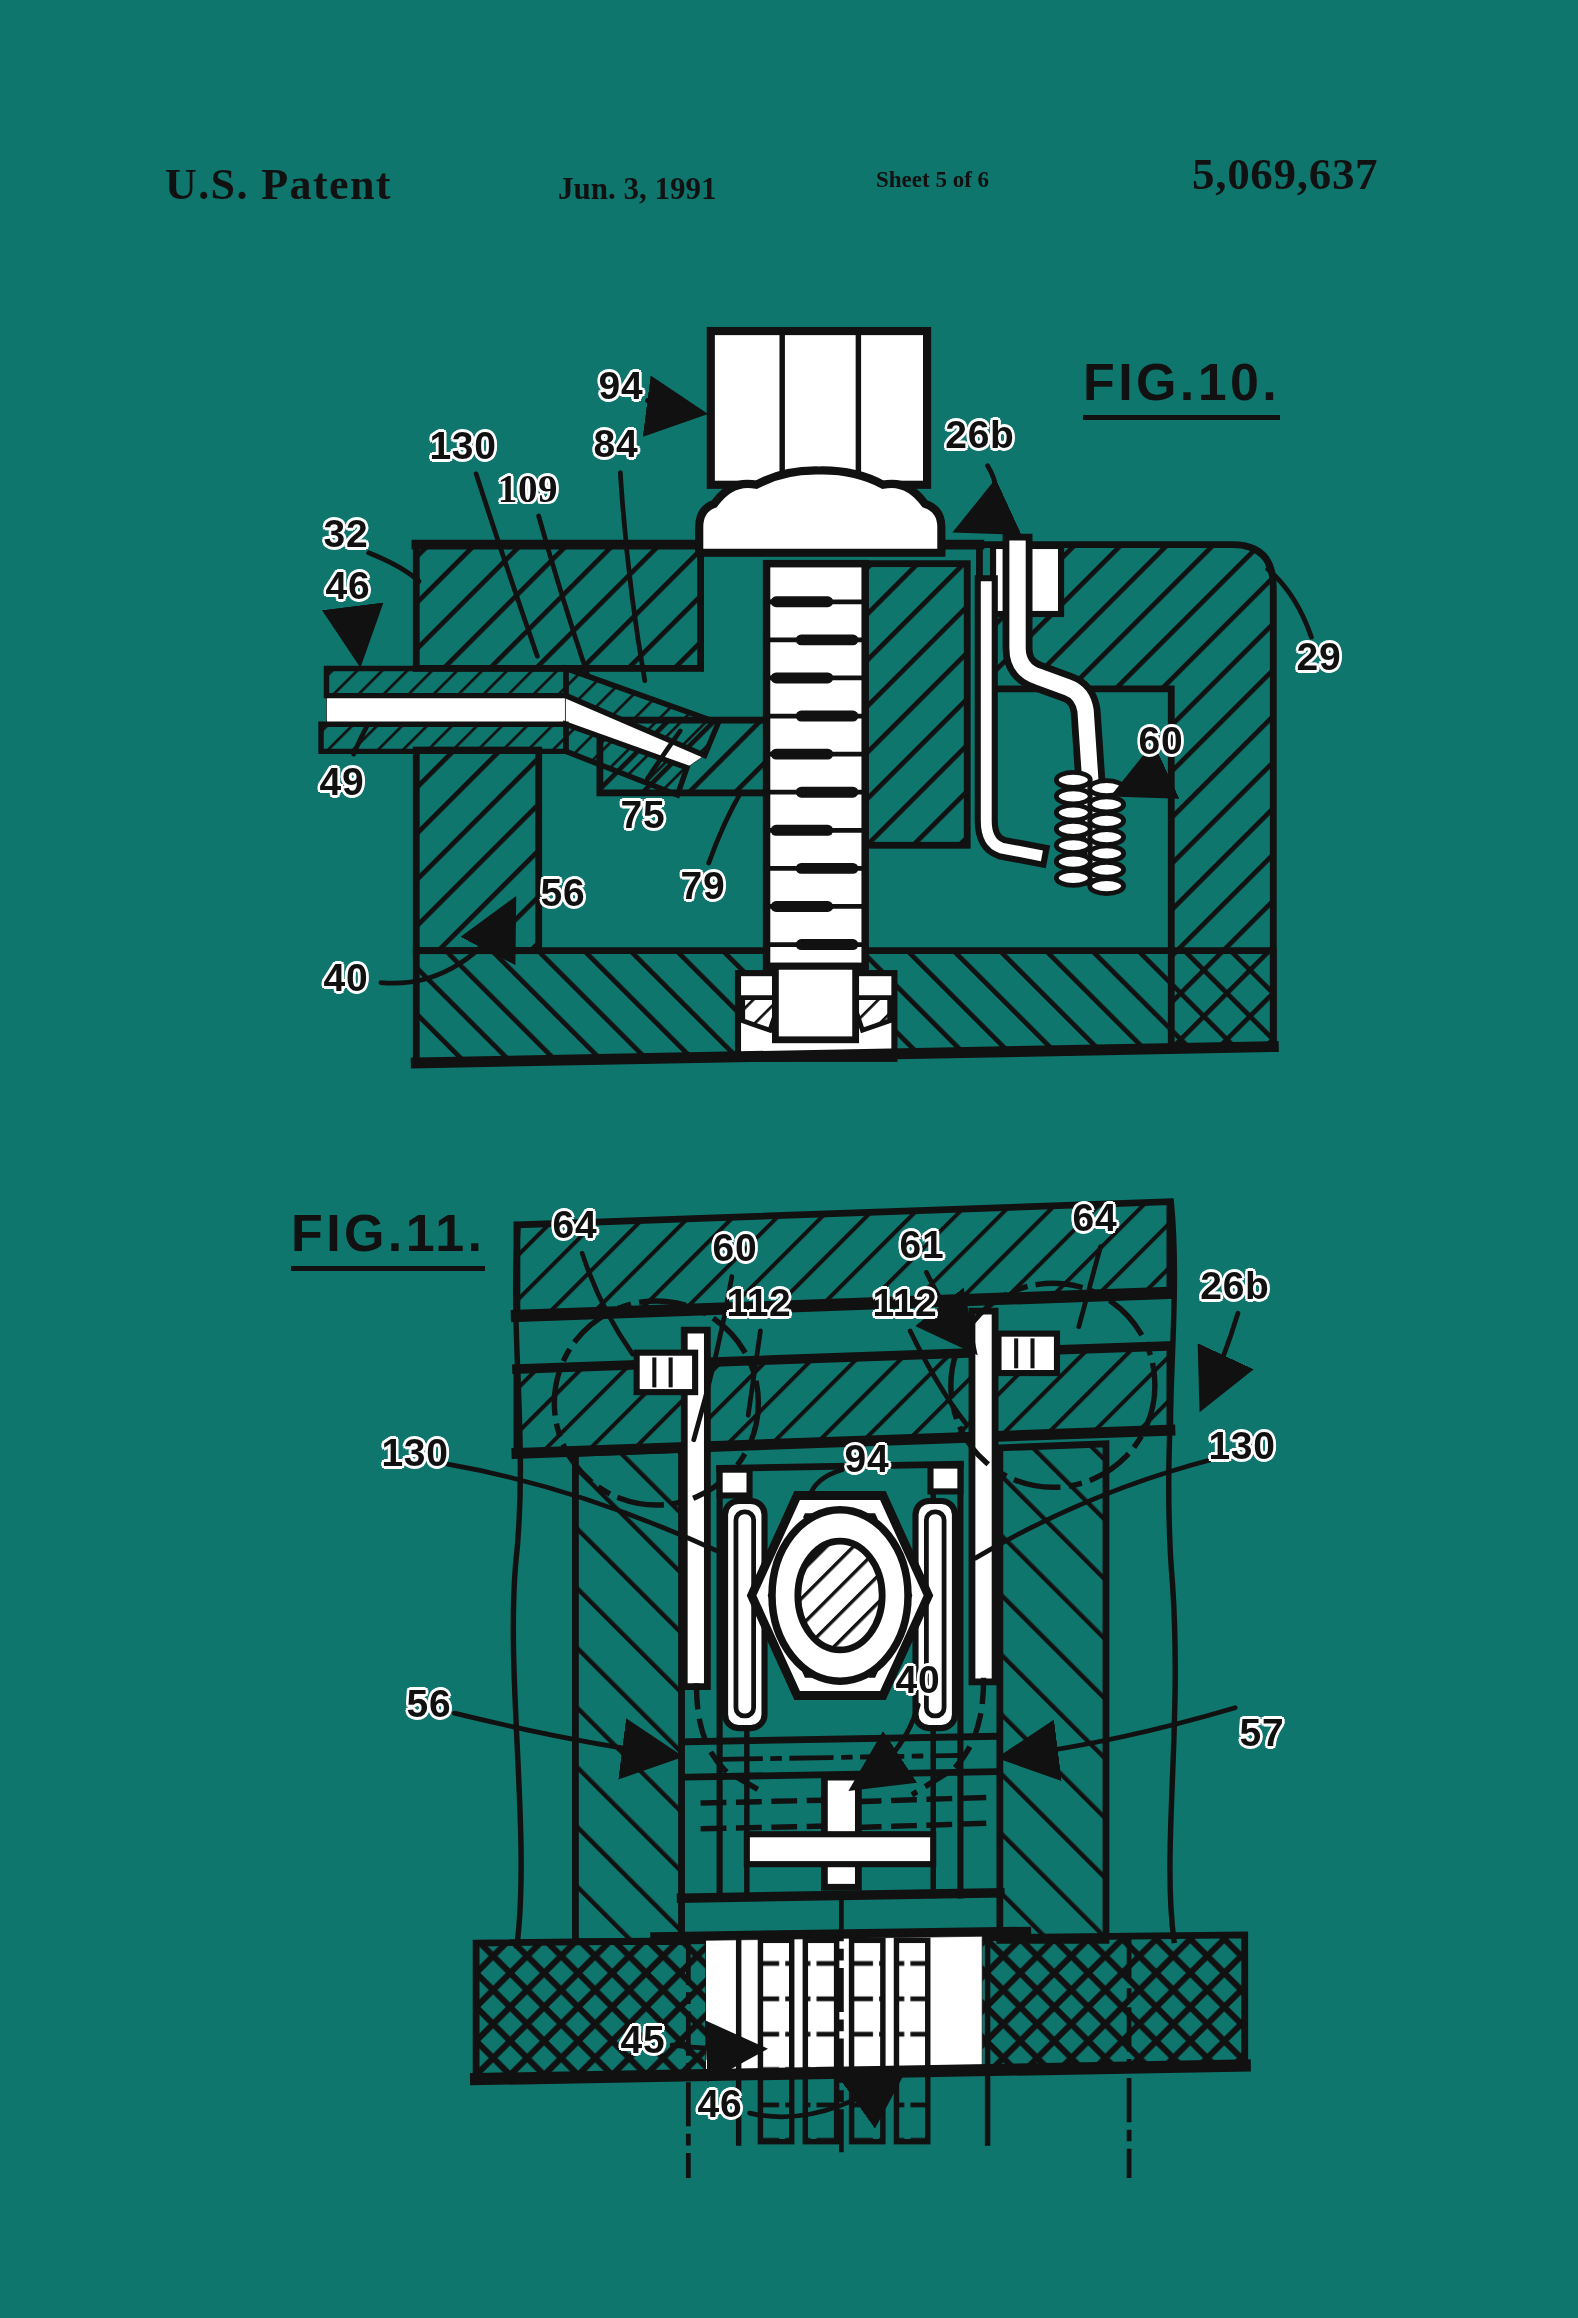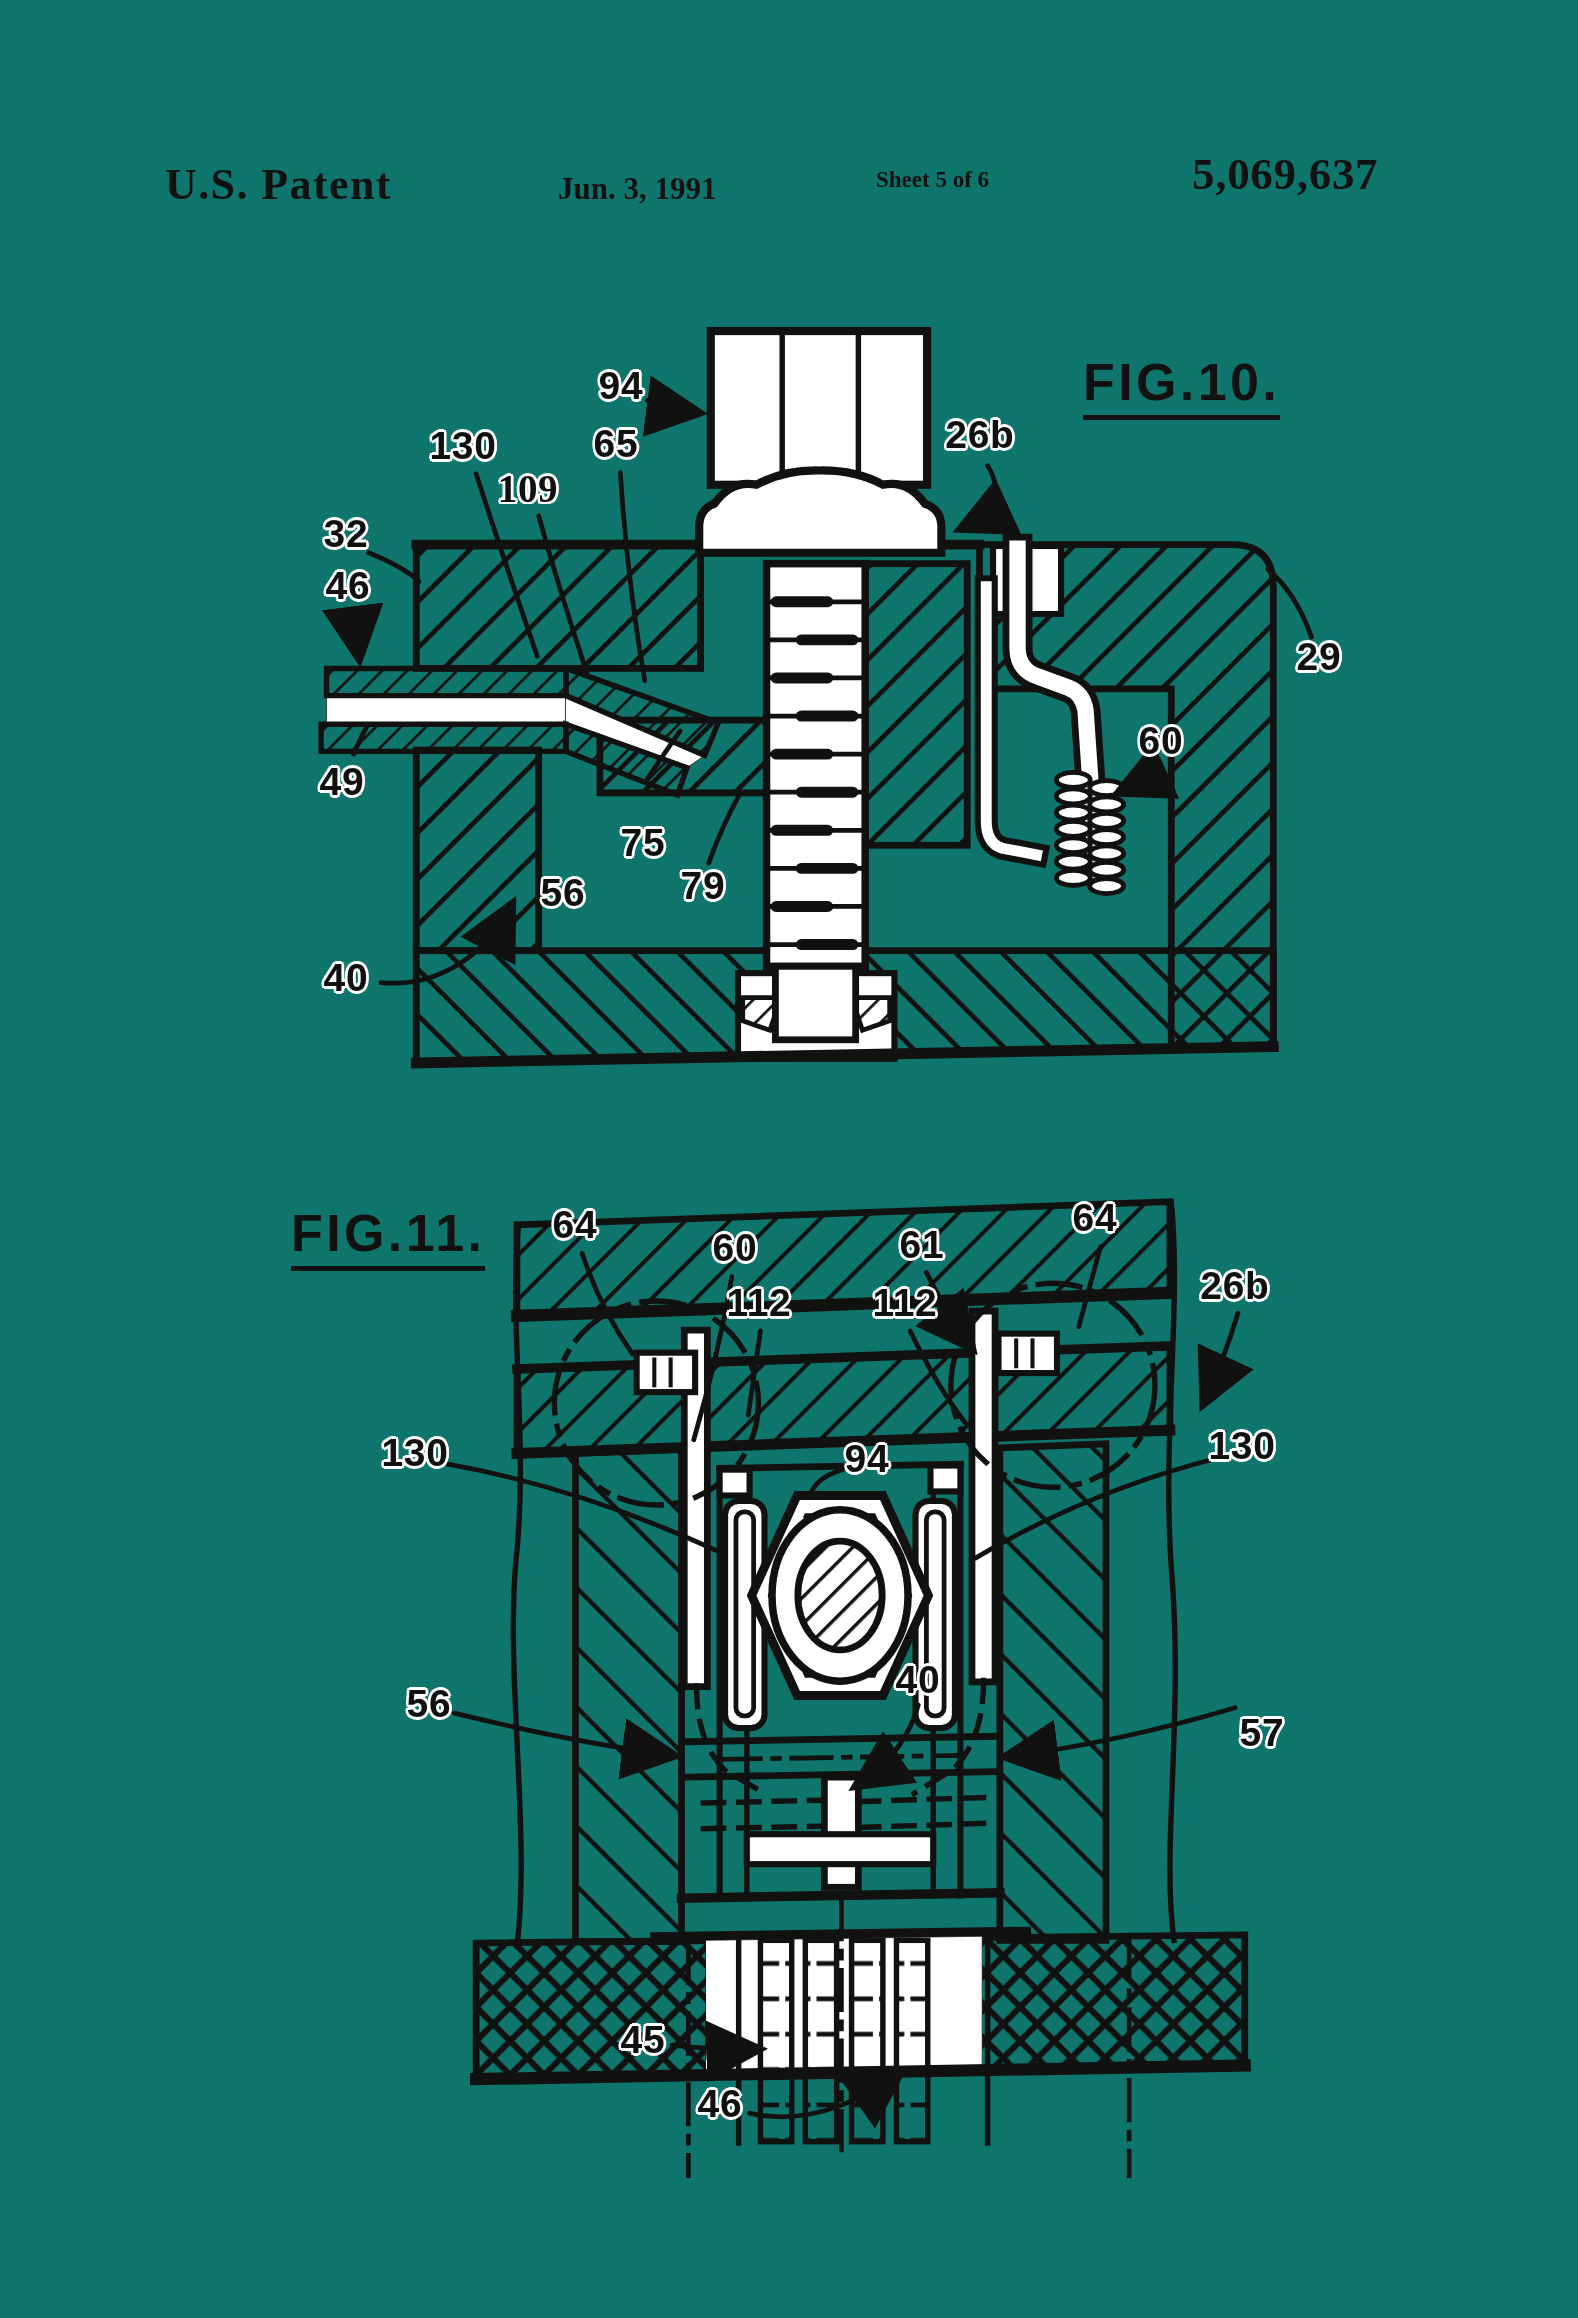--- a/index.html
+++ b/index.html
@@ -280,26 +280,26 @@
       </g>
   </svg>
 
   <div class="fig-title" id="fig10-title">FIG.10.</div>
   <div class="fig-title" id="fig11-title">FIG.11.</div>
 
   <div id="labels">
       <div class="callout" style="left: 621px; top: 386px;">94</div>
       <div class="callout" style="left: 980px; top: 435px;">26b</div>
       <div class="callout" style="left: 463px; top: 446px;">130</div>
-      <div class="callout" style="left: 616px; top: 444px;">65</div>
+      <div class="callout" style="left: 616px; top: 444px;">84</div>
       <div class="callout" style="left: 528px; top: 488px; font-family: Liberation Serif, serif;">109</div>
       <div class="callout" style="left: 346px; top: 534px;">32</div>
       <div class="callout" style="left: 348px; top: 586px;">46</div>
       <div class="callout" style="left: 342px; top: 782px;">49</div>
-      <div class="callout" style="left: 643px; top: 843px; text-align: right;">75</div>
+      <div class="callout" style="left: 643px; top: 815px; text-align: right;">75</div>
       <div class="callout" style="left: 563px; top: 893px;">56</div>
       <div class="callout" style="left: 703px; top: 886px;">79</div>
       <div class="callout" style="left: 346px; top: 978px;">40</div>
       <div class="callout" style="left: 1319px; top: 657px;">29</div>
       <div class="callout" style="left: 1161px; top: 741px;">60</div>
       <div class="callout" style="left: 575px; top: 1225px;">64</div>
       <div class="callout" style="left: 735px; top: 1248px;">60</div>
       <div class="callout" style="left: 922px; top: 1245px;">61</div>
       <div class="callout" style="left: 1095px; top: 1218px;">64</div>
       <div class="callout" style="left: 1235px; top: 1286px;">26b</div>

